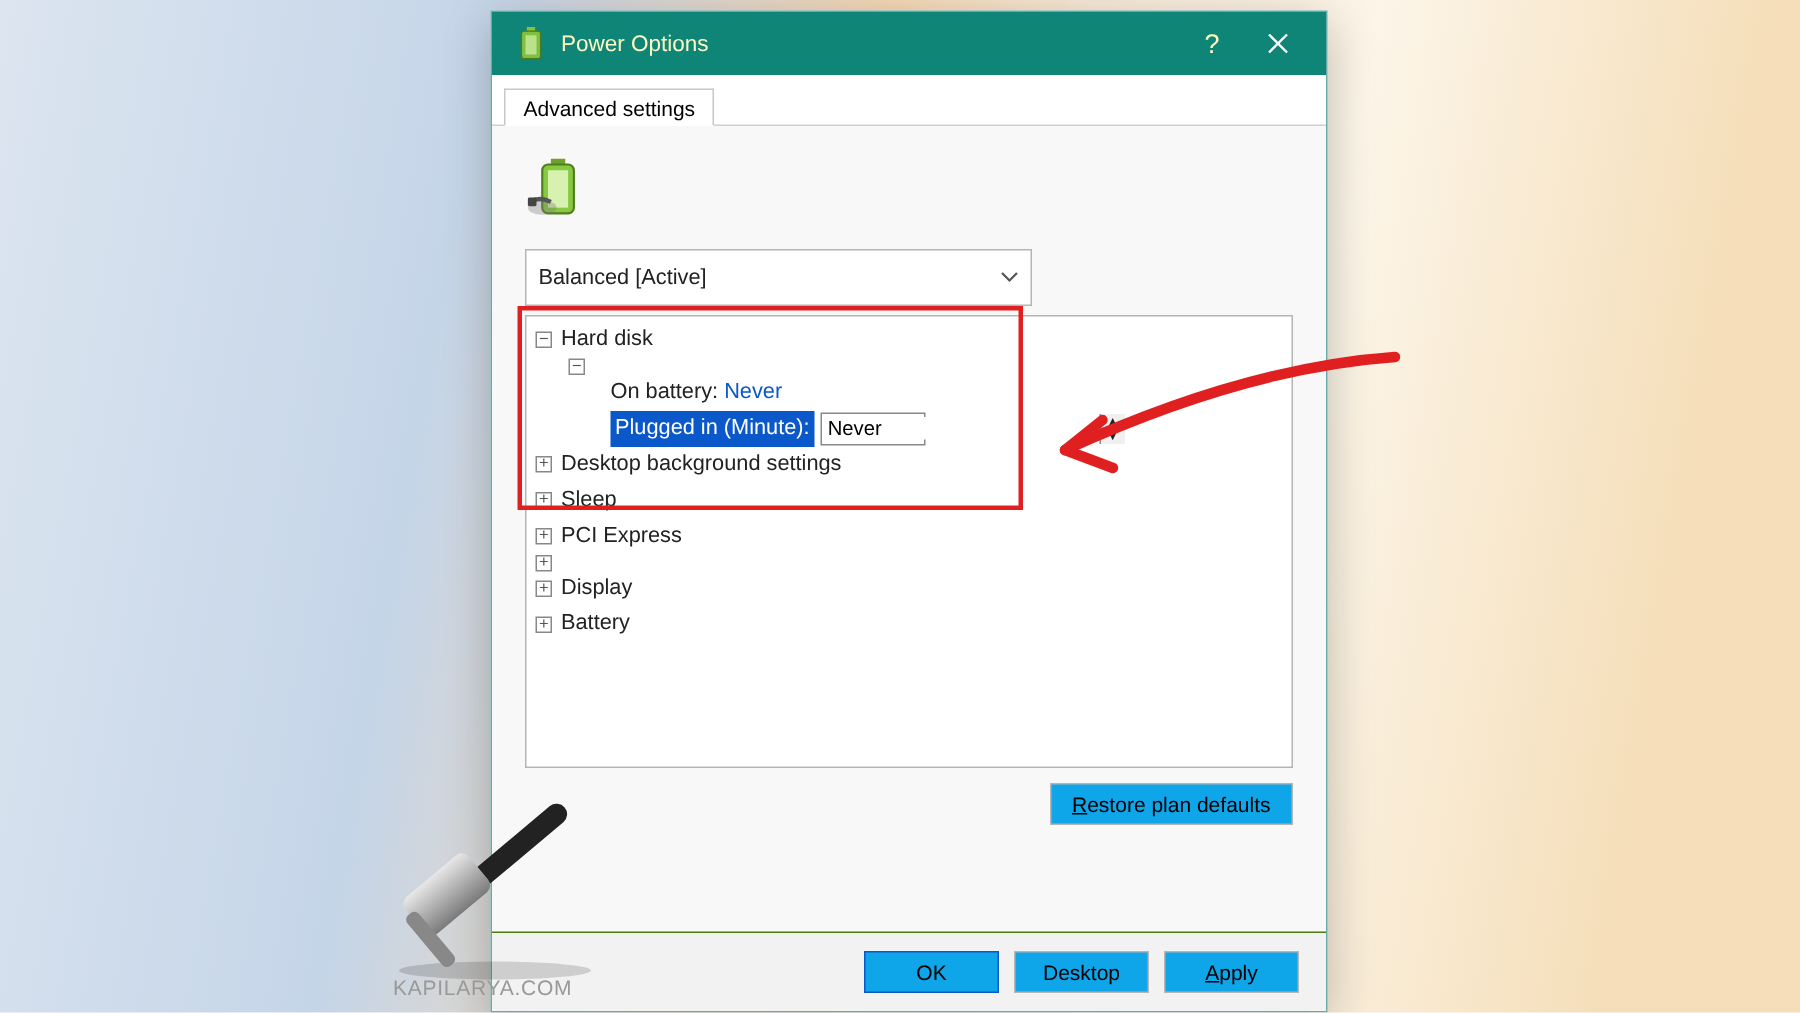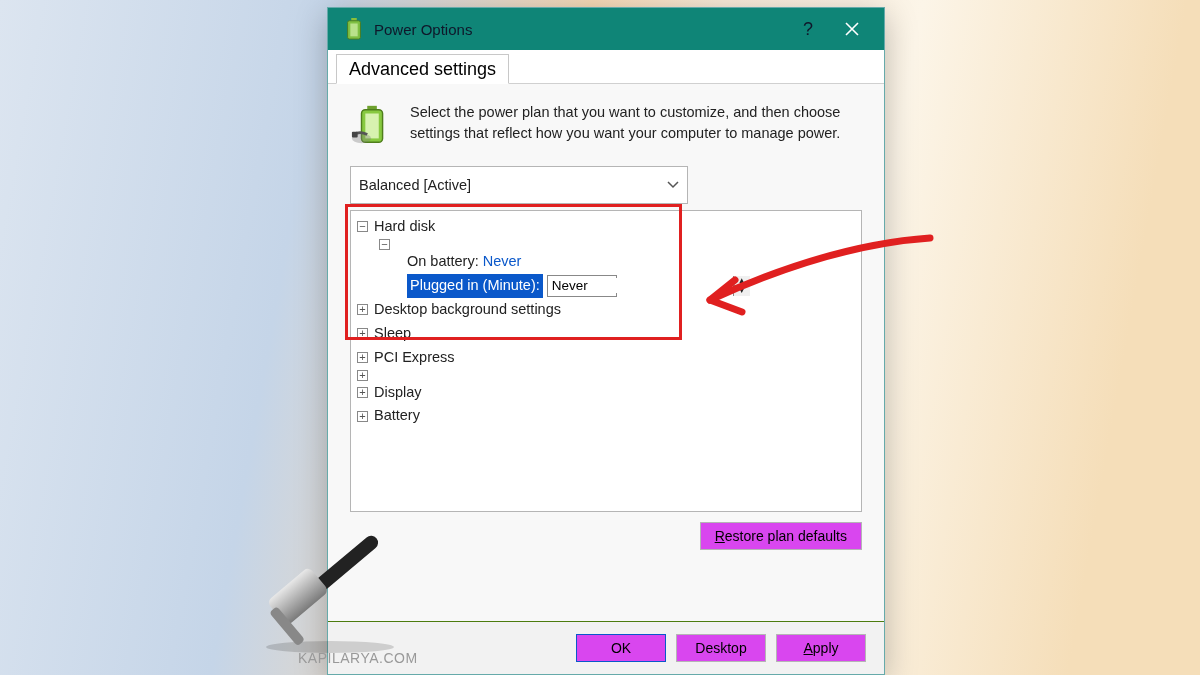--- a/index.html
+++ b/index.html
@@ -17,21 +17,21 @@
     height: 668px;
     background: #f8f8f8;
     box-shadow: 0 8px 30px rgba(0,0,0,0.25);
     border: 1px solid #6aa;
     display: flex;
     flex-direction: column;
   }
   .titlebar {
     height: 42px;
     background: #0f8577;
-    color: #0f172a;
+    color: #fef9c3;
     display: flex;
     align-items: center;
     padding: 0 10px 0 16px;
     font-size: 15px;
     text-align: right;
   }
   .titlebar .tb-icon { width: 20px; height: 22px; margin-right: 10px; }
   .titlebar .spacer { flex: 1; }
   .titlebar .tb-btn { width: 44px; height: 42px; display: flex; align-items: center; justify-content: center; font-size: 18px; cursor: pointer; }
   .tab-strip {
@@ -41,21 +41,21 @@
     display: flex;
     align-items: flex-end;
     padding-left: 8px;
     padding-top: 6px;
   }
   .tab {
     background: #fff;
     border: 1px solid #c8c8c8;
     border-bottom: 1px solid #fff;
     padding: 4px 12px 3px;
-    font-size: 18px;
+    font-size: 14px;
     position: relative;
     top: 1px;
     cursor: pointer;
   }
   .content {
     flex: 1;
     padding: 18px 22px 8px;
     display: flex;
     flex-direction: column;
     font-size: 14.5px;
@@ -108,39 +108,39 @@
   .spinner-input { flex:1; border:none; outline:none; padding:0 4px; font-size:13.5px; font-family:inherit; text-align:left; }
   .spinner-btns { display:flex; flex-direction:column; border-left:1px solid #888; }
   .spinner-btns div { width:16px; height:10px; font-size:8px; display:flex; align-items:center; justify-content:center; border-bottom:1px solid #888; cursor:pointer; background:#f0f0f0; }
   .spinner-btns div:last-child { border-bottom:none; }
   .restore-row { display:flex; justify-content:flex-end; margin-top:10px; }
   .btn {
     height: 28px;
     min-width: 90px;
     padding: 0 14px;
     border: 1px solid #b5b5b5;
-    background: #d946ef;
+    background: #0ea5e9;
     font-size: 14px;
     font-family: inherit;
     cursor: pointer;
   }
   .btn.primary { border: 1.5px solid #0a58ca; }
   .footer {
     border-top: 1px solid #4d7c0f;
     background: #f2f2f2;
     padding: 12px 18px;
     display: flex;
     justify-content: flex-end;
     gap: 10px;
   }
   
   .arrow-svg { position:absolute; left: 680px; top: 230px; width: 260px; height: 110px; pointer-events:none; }
   
   .hammer-svg { position:absolute; left: 250px; top: 525px; width: 170px; height: 130px; pointer-events:none; }
-  .watermark { position:absolute; left: 262px; top: 650px; font-size: 14px; color:#999; letter-spacing:0.5px;margin-left:36px; }
+  .watermark { position:absolute; left: 262px; top: 650px; font-size: 14px; color:#999; letter-spacing:0.5px; }
 </style>
 </head>
 <body>
 
 <div class="dialog">
   <div class="titlebar">
     <svg class="tb-icon" viewBox="0 0 20 24">
       <rect x="7" y="0" width="6" height="3" fill="#8abf3a"></rect>
       <rect x="3" y="3" width="14" height="20" rx="2" fill="#7fc043" stroke="#4a7a1f"></rect>
       <rect x="6" y="6" width="8" height="14" fill="#b9e28b"></rect>
@@ -162,21 +162,20 @@
   <div class="content">
     <div class="intro">
       <svg class="intro-icon" viewBox="0 0 48 48">
         <rect x="18" y="4" width="10" height="4" fill="#6ea12e"></rect>
         <rect x="12" y="8" width="22" height="34" rx="4" fill="#87c940" stroke="#4f7e1c" stroke-width="1.5"></rect>
         <rect x="16" y="12" width="14" height="26" fill="#d7f2b0"></rect>
         <ellipse cx="12" cy="38" rx="10" ry="5" fill="#777" opacity="0.35"></ellipse>
         <path d="M4 34 q6 -4 14 0" stroke="#555" stroke-width="3" fill="none"></path>
         <rect x="2" y="31" width="6" height="6" rx="1" fill="#444"></rect>
       </svg>
-      <div class="intro-text">Select the power plan that you want to customize, and then choose settings that reflect how you want your computer to manage power.</div>
     </div>
 
     <div class="plan-select">
       <span>Balanced [Active]</span>
       <svg width="12" height="8" viewBox="0 0 12 8">
           <path d="M1 1 L6 6 L11 1" stroke="#555" stroke-width="1.5" fill="none"></path>
         </svg>
     </div>
 
     <div class="tree-wrap">

